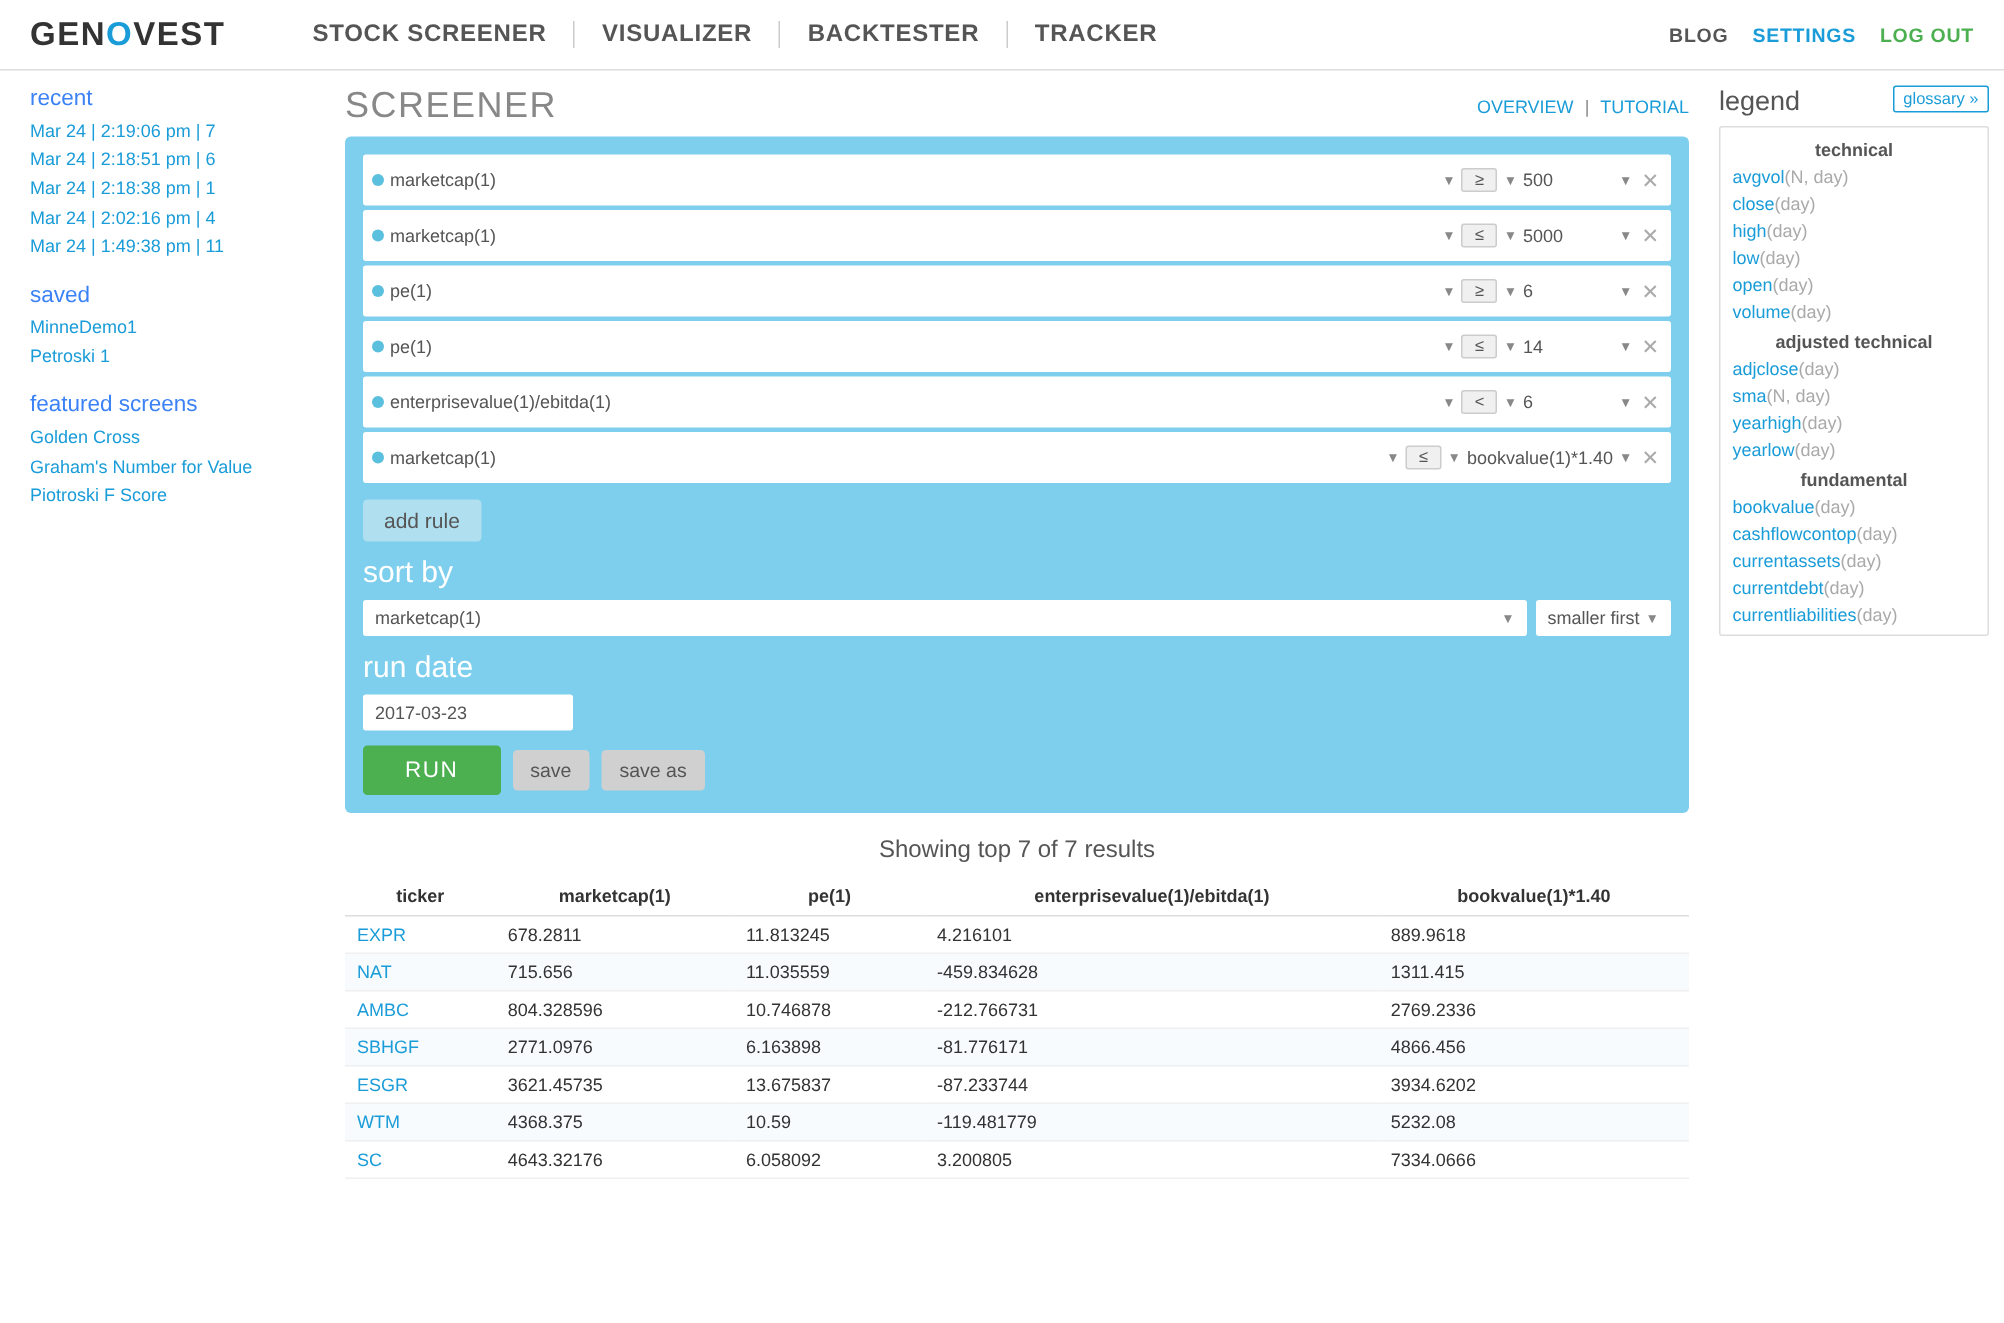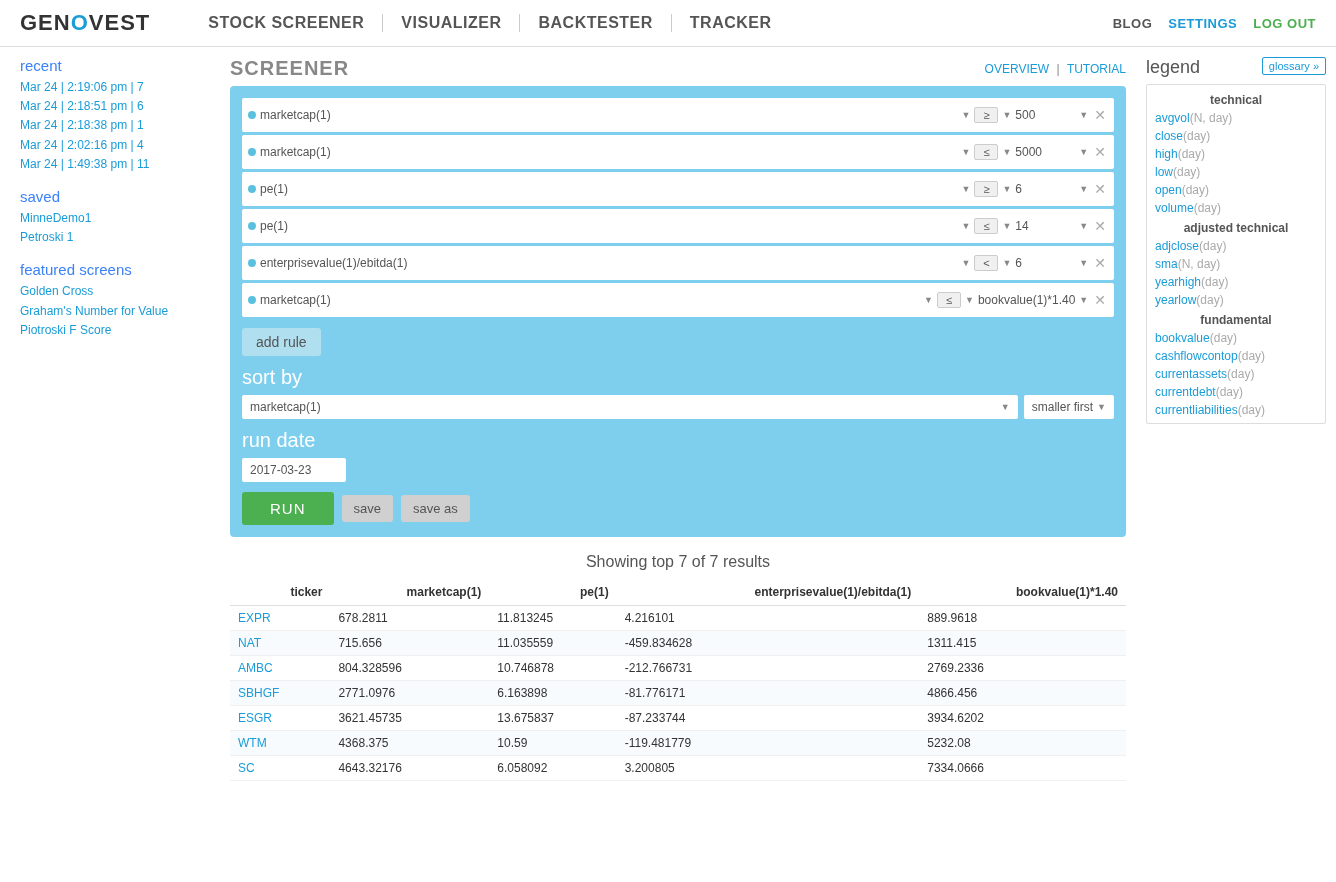--- a/index.html
+++ b/index.html
@@ -23,21 +23,21 @@
     .content { flex: 1; padding: 0 10px; }
     .legend { width: 200px; flex-shrink: 0; padding: 0 10px; font-size: 12px; }
 
     
     .sidebar-section { margin-bottom: 14px; }
     .sidebar-title { font-size: 15px; color: #3b82f6; font-weight: normal; margin-bottom: 4px; }
     .sidebar-link { display: block; color: #1a9cd8; font-size: 12px; line-height: 1.6; cursor: pointer; text-decoration: none; }
 
     
     .screener-header { display: flex; align-items: center; justify-content: space-between; margin-bottom: 6px; }
-    .screener-title { font-size: 20px; color: #888; font-weight: bold; letter-spacing: 1px; text-transform: uppercase; }
+    .screener-title { font-size: 24px; color: #888; font-weight: normal; letter-spacing: 1px; text-transform: uppercase; }
     .screener-links { font-size: 12px; color: #1a9cd8; }
     .screener-links span { cursor: pointer; }
     .screener-links .divider { color: #888; margin: 0 4px; }
 
     
     .filter-panel { background: #7ecfed; border-radius: 4px; padding: 12px; }
     .filter-header { display: flex; align-items: center; justify-content: space-between; margin-bottom: 10px; }
     .filter-title { font-size: 20px; color: #fff; font-weight: normal; }
     .filter-subtitle { font-size: 13px; color: #fff; margin-left: 6px; }
     .universe-btn { background: #fff; border: none; padding: 3px 8px; font-size: 12px; color: #555; cursor: pointer; border-radius: 2px; }
@@ -56,33 +56,33 @@
     
     .sort-section { margin-top: 10px; }
     .sort-title { font-size: 20px; color: #fff; font-weight: normal; margin-bottom: 6px; }
     .sort-row { display: flex; gap: 6px; align-items: center; }
     .sort-field { background: #fff; border: none; padding: 5px 8px; font-size: 12px; color: #555; border-radius: 2px; flex: 1; display: flex; align-items: center; justify-content: space-between; cursor: pointer; }
     .sort-order { background: #fff; border: none; padding: 5px 8px; font-size: 12px; color: #555; border-radius: 2px; cursor: pointer; display: flex; align-items: center; gap: 4px; }
 
     
     .date-section { margin-top: 10px; }
     .date-title { font-size: 20px; color: #fff; font-weight: normal; margin-bottom: 6px; }
-    .date-input { background: #fff; border: none; padding: 5px 8px; font-size: 12px; color: #555; border-radius: 2px; width: 104px; }
+    .date-input { background: #fff; border: none; padding: 5px 8px; font-size: 12px; color: #555; border-radius: 2px; width: 140px; }
 
     
     .action-row { margin-top: 10px; display: flex; gap: 8px; align-items: center; }
     .run-btn { background: #4caf50; border: none; padding: 8px 28px; font-size: 15px; font-weight: normal; color: #fff; cursor: pointer; border-radius: 3px; letter-spacing: 1px; }
     .save-btn { background: #d0d0d0; border: none; padding: 6px 12px; font-size: 13px; color: #555; cursor: pointer; border-radius: 3px; }
     .save-as-btn { background: #d0d0d0; border: none; padding: 6px 12px; font-size: 13px; color: #555; cursor: pointer; border-radius: 3px; }
 
     
     .results-section { margin-top: 16px; }
     .results-title { text-align: center; font-size: 16px; color: #555; margin-bottom: 8px; }
     .results-table { width: 100%; border-collapse: collapse; font-size: 12px; }
-    .results-table th { text-align: right; padding: 6px 8px; font-weight: bold; color: #333; border-bottom: 1px solid #ddd; }
+    .results-table th { text-align: center; padding: 6px 8px; font-weight: bold; color: #333; border-bottom: 1px solid #ddd; }
     .results-table td { padding: 5px 8px; border-bottom: 1px solid #f0f0f0; }
     .results-table tr:nth-child(even) { background: #f7fbfd; }
     .results-table td:first-child { color: #1a9cd8; cursor: pointer; }
 
     
     .legend-header { display: flex; align-items: flex-start; justify-content: space-between; margin-bottom: 6px; }
     .legend-title { font-size: 18px; color: #555; font-weight: normal; }
     .glossary-btn { background: #fff; border: 1px solid #1a9cd8; color: #1a9cd8; padding: 2px 6px; font-size: 11px; cursor: pointer; border-radius: 2px; }
     .legend-category { text-align: center; color: #555; font-size: 12px; font-weight: bold; padding: 4px 0 2px; }
     .legend-item { color: #1a9cd8; font-size: 12px; padding: 2px 0; cursor: pointer; display: block; }

